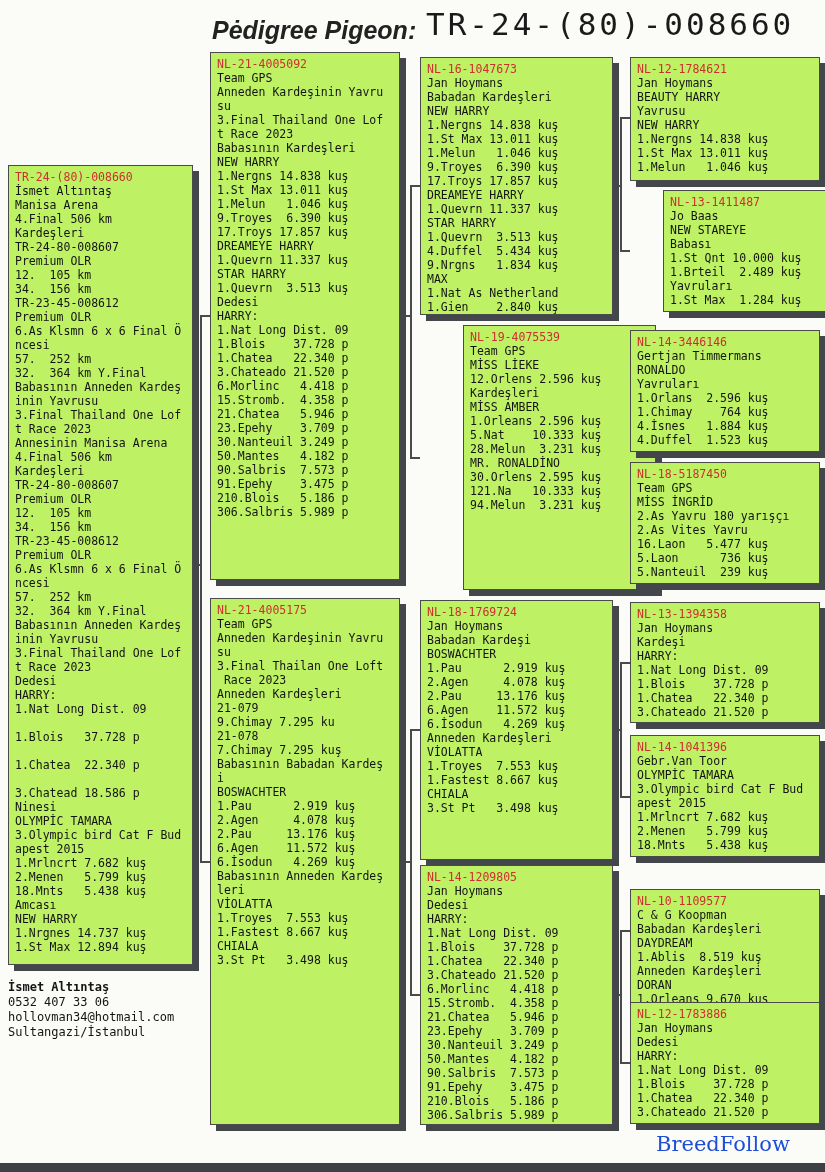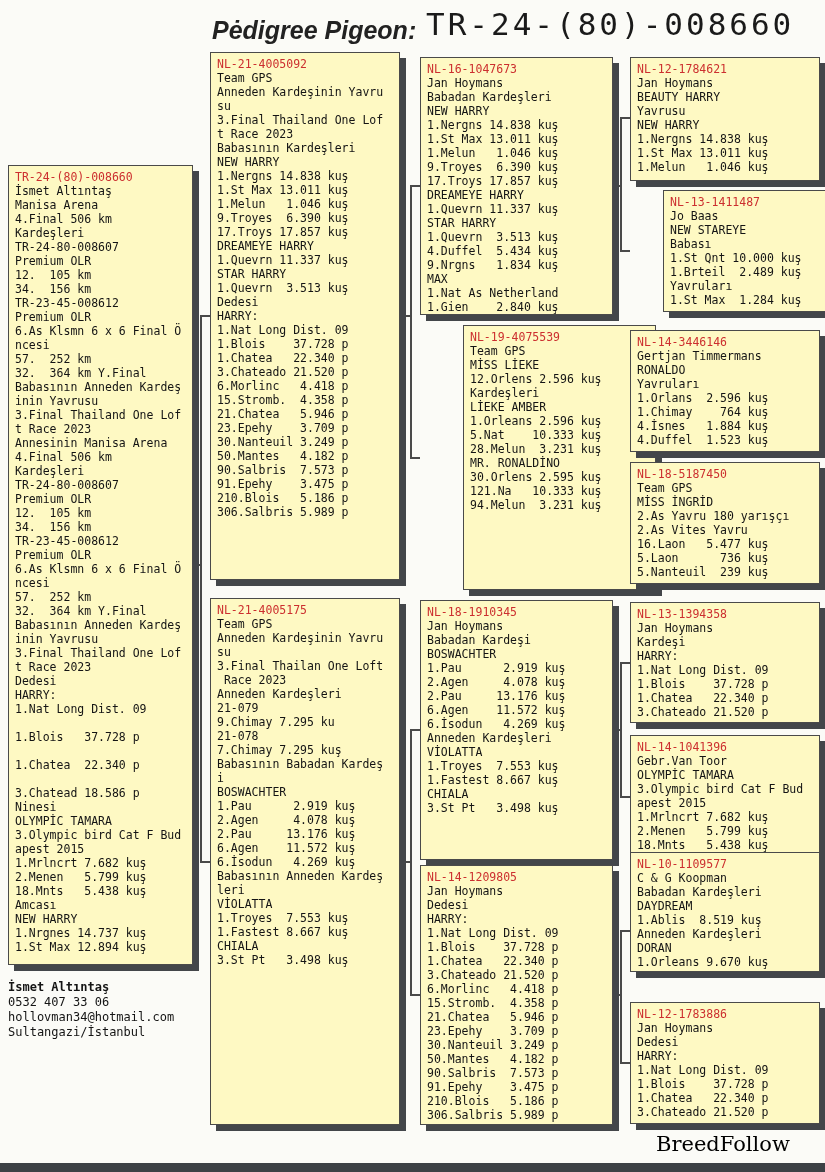--- a/index.html
+++ b/index.html
@@ -12,49 +12,49 @@
   .header-label {
     position:absolute; left:212px; top:16px;
     font-family:Liberation Sans, sans-serif;
     font-style:italic; font-weight:bold; font-size:25px; color:#222;
   }
   .header-ring {
     position:absolute; left:426px; top:6px;
     font-size:31px; letter-spacing:3px; color:#1a1a1a; white-space:pre;
   }
   .pbox {
-    position:absolute; background:#fef9c3;
+    position:absolute; background:#bef264;
     border:1px solid #4a4a4a;
     box-shadow:6px 6px 0 0 #43464a;
     padding:4px 6px; box-sizing:border-box;
     font-size:11.5px; line-height:14px; overflow:hidden;
   }
   .box-id { color:#cc2f2f; white-space:pre; min-height:14px; }
   .line { white-space:pre; min-height:14px; }
   .subject { left:8px;   top:165px;  width:185px; height:800px; }
   .g2-0 { left:210px; top:52px;   width:190px; height:528px; }
   .g2-1 { left:210px; top:598px;  width:190px; height:527px; }
   .g3-0 { left:420px; top:57px;   width:193px; height:258px; }
   .g3-1 { left:420px; top:325px;  width:193px; height:265px;margin-left:43px; }
   .g3-2 { left:420px; top:600px;  width:193px; height:260px; }
   .g3-3 { left:420px; top:865px;  width:193px; height:260px; }
   .g4-0 { left:630px; top:57px;   width:190px; height:124px; }
   .g4-1 { left:654px; top:190px;  width:190px; height:122px;margin-left:9px; }
   .g4-2 { left:630px; top:330px;  width:190px; height:122px; }
   .g4-3 { left:630px; top:462px;  width:190px; height:122px; }
   .g4-4 { left:630px; top:602px;  width:190px; height:121px; }
   .g4-5 { left:630px; top:735px;  width:190px; height:122px; }
-  .g4-6 { left:630px; top:852px;  width:190px; height:120px; }
+  .g4-6 { left:630px; top:889px;  width:190px; height:120px; }
   .g4-7 { left:630px; top:1002px; width:190px; height:122px; }
   .contact { position:absolute; left:8px; top:980px; font-size:12px; line-height:15px; }
   .contact-name { font-weight:bold; }
   .brand {
     position:absolute; left:656px; top:1132px;
     font-family:"DejaVu Serif","Liberation Serif",serif;
-    font-size:21px; color:#000000;
+    font-size:21px; color:#1d4ed8;
   }
   .bottom-bar { position:absolute; left:0; top:1163px; width:825px; height:9px; background:#3d4145; }
   .cl { position:absolute; background:#4a4a4a; }
 </style>
 </head>
 <body>
 
 <div class="page">
 
   <div class="header-label">Pėdigree Pigeon:</div>
@@ -247,32 +247,32 @@
         <div class="line">1.Gien    2.840 kuş</div>
       </div>
   </div>
   <div class="pbox g3-1">
     <div class="box-id">NL-19-4075539</div>
     <div>
         <div class="line">Team GPS</div>
         <div class="line">MİSS LİEKE</div>
         <div class="line">12.Orlens 2.596 kuş</div>
         <div class="line">Kardeşleri</div>
-        <div class="line">LİEKE AMBER</div>
+        <div class="line">MİSS AMBER</div>
         <div class="line">1.Orleans 2.596 kuş</div>
         <div class="line">5.Nat    10.333 kuş</div>
         <div class="line">28.Melun  3.231 kuş</div>
         <div class="line">MR. RONALDİNO</div>
         <div class="line">30.Orlens 2.595 kuş</div>
         <div class="line">121.Na   10.333 kuş</div>
         <div class="line">94.Melun  3.231 kuş</div>
       </div>
   </div>
   <div class="pbox g3-2">
-    <div class="box-id">NL-18-1910345</div>
+    <div class="box-id">NL-18-1769724</div>
     <div>
         <div class="line">Jan Hoymans</div>
         <div class="line">Babadan Kardeşi</div>
         <div class="line">BOSWACHTER</div>
         <div class="line">1.Pau      2.919 kuş</div>
         <div class="line">2.Agen     4.078 kuş</div>
         <div class="line">2.Pau     13.176 kuş</div>
         <div class="line">6.Agen    11.572 kuş</div>
         <div class="line">6.İsodun   4.269 kuş</div>
         <div class="line">Anneden Kardeşleri</div>

